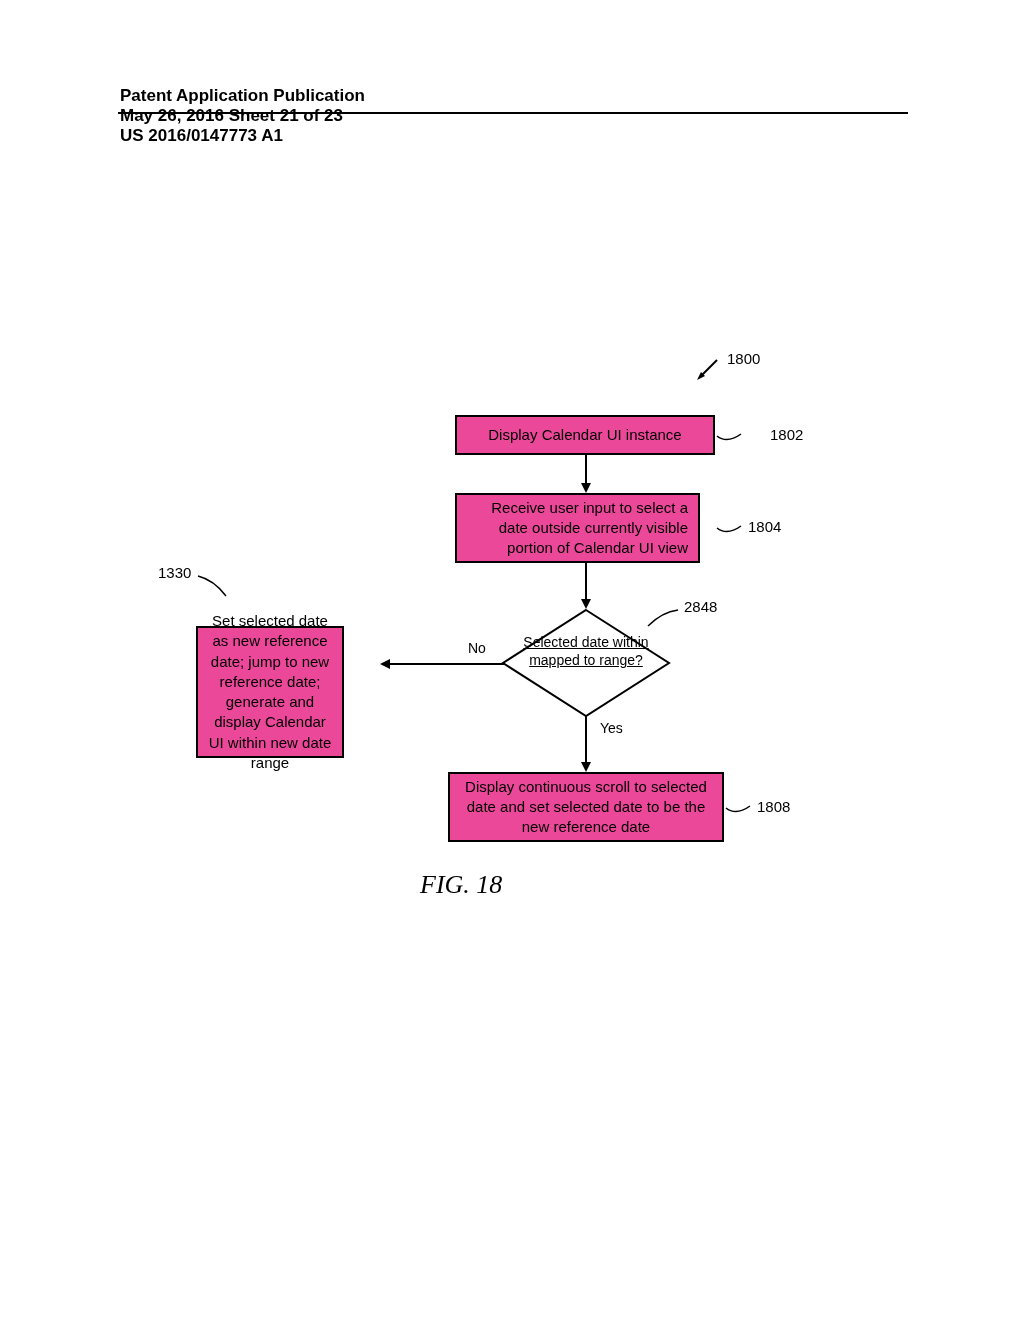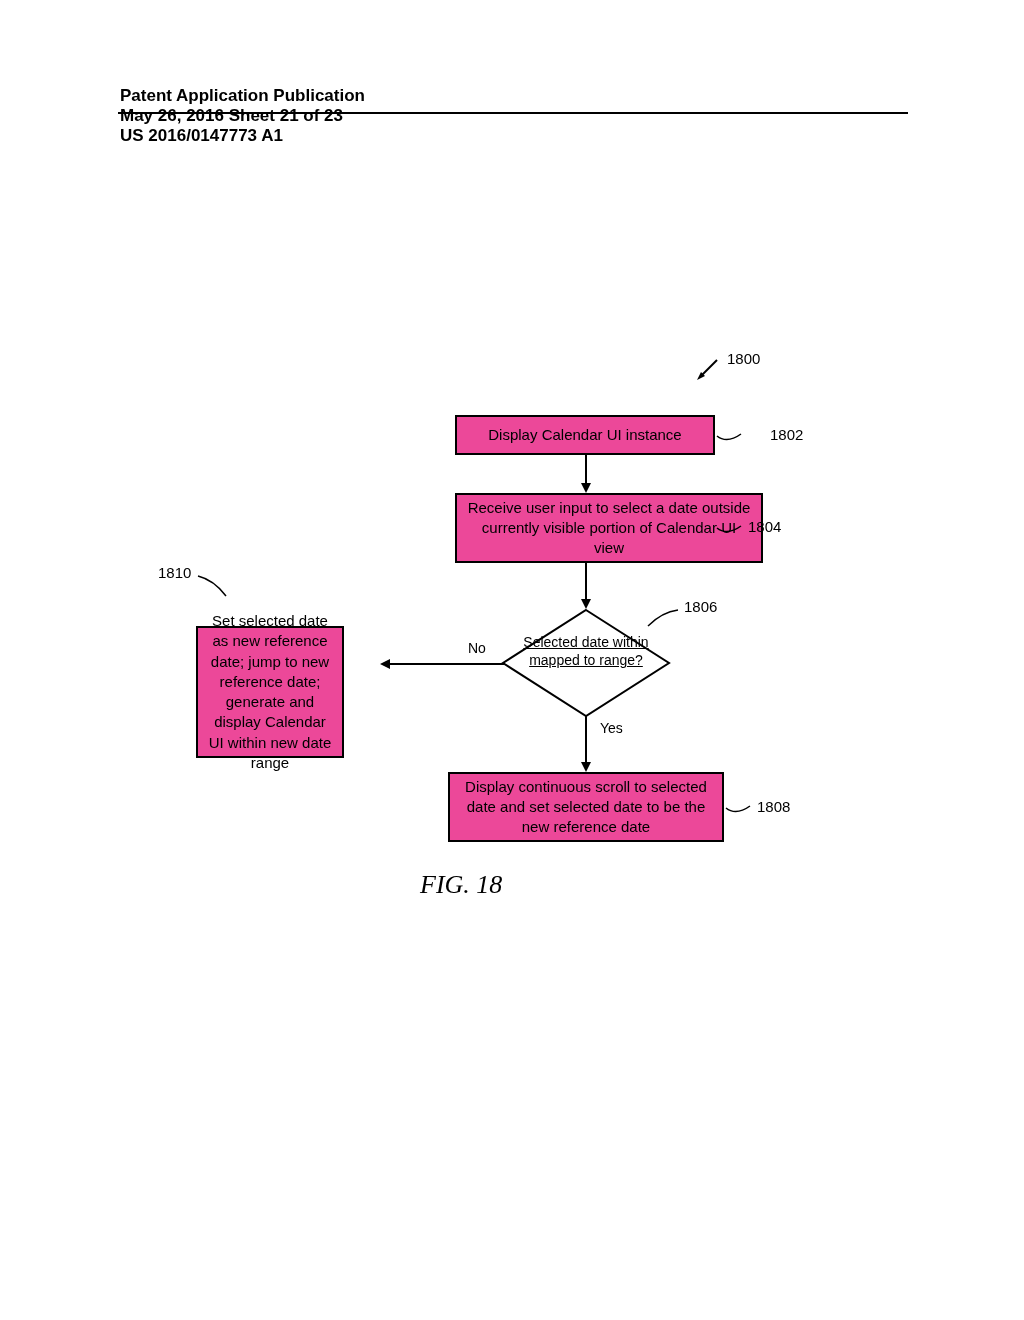--- a/index.html
+++ b/index.html
@@ -96,21 +96,21 @@
 <svg style="position:absolute; left:715px; top:428px;" width="30" height="16">
   <path d="M2 8 Q 12 16 26 6" stroke="#000" stroke-width="1.5" fill="none"></path>
 </svg>
 <div class="ref" style="left:722px; top:426px;margin-left:48px;">1802</div>
 
 <svg style="position:absolute; left:580px; top:455px;" width="12" height="40">
   <line x1="6" y1="0" x2="6" y2="30" stroke="#000" stroke-width="2"></line>
   <polygon points="6,38 1,28 11,28" fill="#000"></polygon>
 </svg>
 
-<div class="fbox" style="left:455px; top:493px; width:308px; height:70px;">
+<div class="fbox" style="left:455px; top:493px; width:245px; height:70px;text-align:right;">
   <span>Receive user input to select a date outside currently visible portion of Calendar UI view</span>
 </div>
 <svg style="position:absolute; left:715px; top:520px;" width="30" height="16">
   <path d="M2 8 Q 12 16 26 6" stroke="#000" stroke-width="1.5" fill="none"></path>
 </svg>
 <div class="ref" style="left:748px; top:518px;">1804</div>
 
 <svg style="position:absolute; left:580px; top:563px;" width="12" height="48">
   <line x1="6" y1="0" x2="6" y2="38" stroke="#000" stroke-width="2"></line>
   <polygon points="6,46 1,36 11,36" fill="#000"></polygon>
@@ -118,38 +118,38 @@
 
 <div class="diamond" style="left:501px; top:608px;">
   <svg width="170" height="110">
     <polygon points="85,2 168,55 85,108 2,55" fill="#fff" stroke="#000" stroke-width="2"></polygon>
   </svg>
   <div class="diamond-text">Selected date within mapped to range?</div>
 </div>
 <svg style="position:absolute; left:646px; top:608px;" width="36" height="24">
   <path d="M2 18 Q 16 4 32 2" stroke="#000" stroke-width="1.5" fill="none"></path>
 </svg>
-<div class="ref" style="left:684px; top:598px;">1806</div>
+<div class="ref" style="left:684px; top:598px;">2848</div>
 
 <div class="dec-label" style="left:468px; top:640px;">No</div>
 
 <div class="dec-label" style="left:600px; top:720px;">Yes</div>
 
 <svg style="position:absolute; left:378px; top:657px;" width="130" height="14">
   <line x1="126" y1="7" x2="12" y2="7" stroke="#000" stroke-width="2"></line>
   <polygon points="2,7 12,2 12,12" fill="#000"></polygon>
 </svg>
 
 <div class="fbox" style="left:196px; top:598px; width:148px; height:132px;margin-top:28px;">
   <span>Set selected date as new reference date; jump to new reference date; generate and display Calendar UI within new date range</span>
 </div>
 <svg style="position:absolute; left:196px; top:572px;" width="36" height="28">
   <path d="M2 4 Q 18 8 30 24" stroke="#000" stroke-width="1.5" fill="none"></path>
 </svg>
-<div class="ref" style="left:158px; top:564px;">1810</div>
+<div class="ref" style="left:158px; top:564px;">1330</div>
 
 <svg style="position:absolute; left:580px; top:716px;" width="12" height="58">
   <line x1="6" y1="0" x2="6" y2="48" stroke="#000" stroke-width="2"></line>
   <polygon points="6,56 1,46 11,46" fill="#000"></polygon>
 </svg>
 
 <div class="fbox" style="left:448px; top:772px; width:276px; height:70px;">
   <span>Display continuous scroll to selected date and set selected date to be the new reference date</span>
 </div>
 <svg style="position:absolute; left:724px; top:800px;" width="30" height="16">

